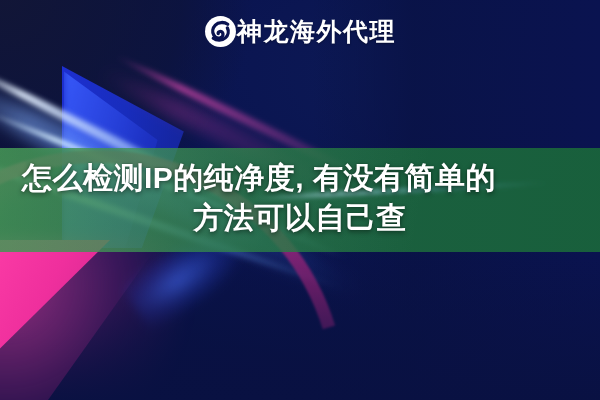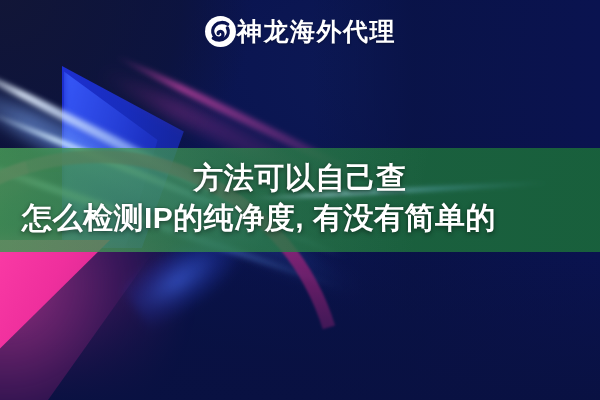--- a/index.html
+++ b/index.html
@@ -315,17 +315,17 @@
   <div class="logo">
     <svg class="logo-mark" viewBox="0 0 64 64" aria-hidden="true">
       <circle cx="32" cy="32" r="30" fill="#ffffff"></circle>
       <path d="M46 18c-7-5-18-4.5-24 1.5C16.5 25 15.5 33 19 39c2.6 4.5 8 6.8 12.6 5.4 3.6-1.1 5.9-4.7 5.1-8.2-.6-2.8-3.3-4.7-6-4.2-2 .4-3.4 2.2-3.2 4.1" fill="none" stroke="#0a1350" stroke-width="6.4" stroke-linecap="round"></path>
       <path d="M18 45c6.6 5.2 17.2 5 23.4-.6 5.6-5 7.2-13.2 3.9-19.4" fill="none" stroke="#0a1350" stroke-width="6.4" stroke-linecap="round"></path>
     </svg>
     <span class="logo-text">神龙海外代理</span>
   </div>
 
   <div class="headline">
+    <span class="headline-line line-1">怎么检测IP的纯净度, 有没有简单的</span>
     <span class="headline-line line-2">方法可以自己查</span>
-    <span class="headline-line line-1">怎么检测IP的纯净度, 有没有简单的</span>
   </div>
 
 </div>
 
 </body></html>

